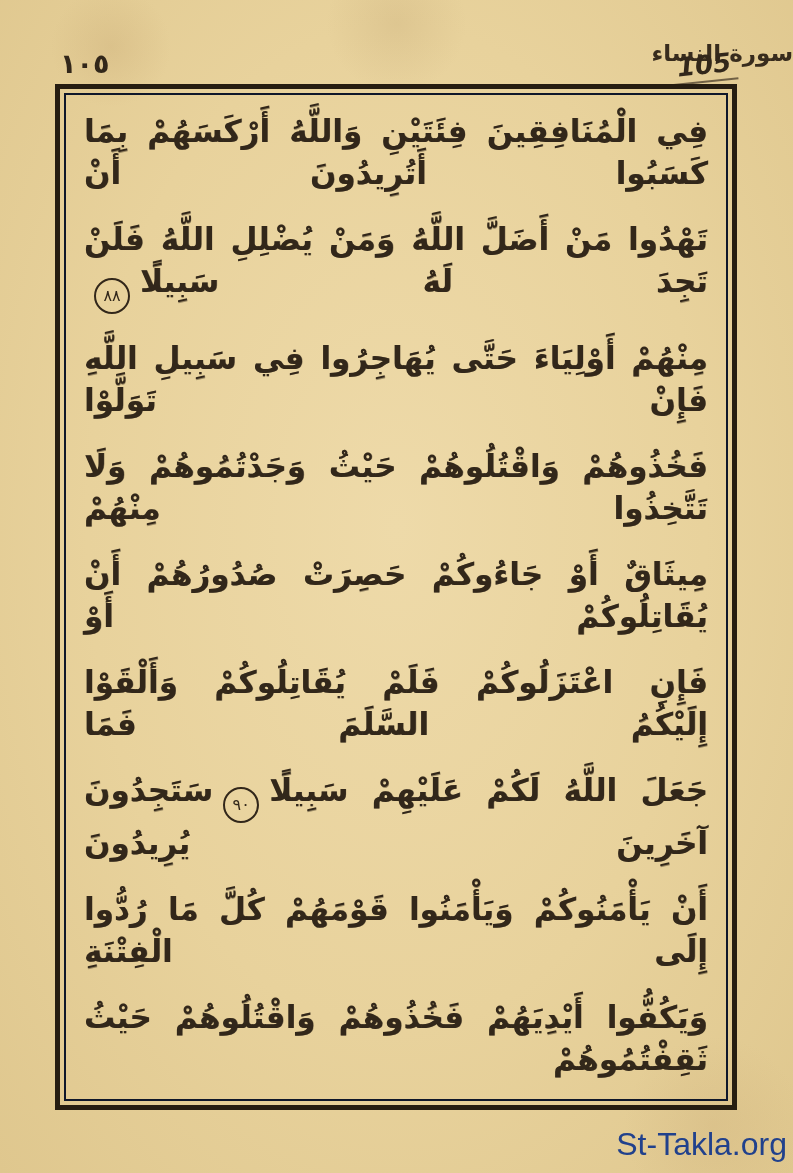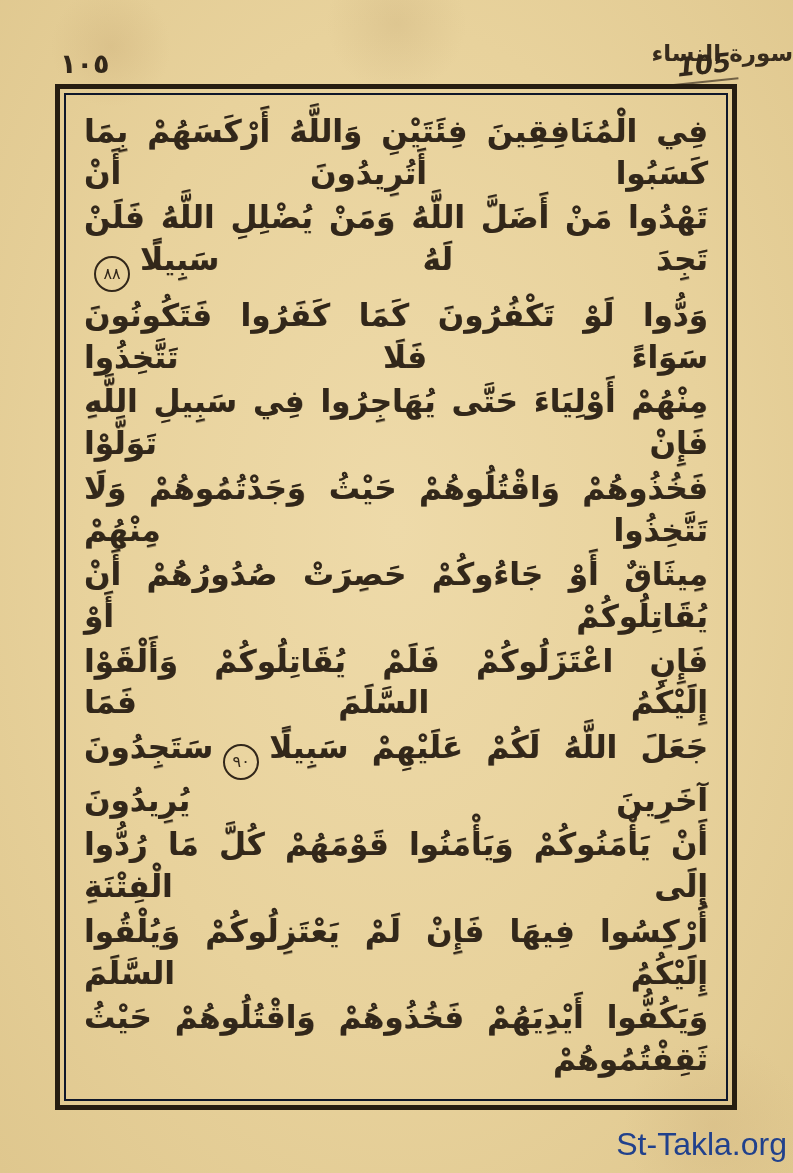--- a/index.html
+++ b/index.html
@@ -127,25 +127,23 @@
 
 <div class="hdr-title">سورة النساء</div>
 
 <div class="hdr-num-en">105</div>
 
 <div class="frame">
   <div class="frame-inner">
 
   <div class="quran-line"><span>فِي الْمُنَافِقِينَ فِئَتَيْنِ وَاللَّهُ أَرْكَسَهُمْ بِمَا كَسَبُوا أَتُرِيدُونَ أَنْ</span></div>
       <div class="quran-line"><span>تَهْدُوا مَنْ أَضَلَّ اللَّهُ وَمَنْ يُضْلِلِ اللَّهُ فَلَنْ تَجِدَ لَهُ سَبِيلًا</span><span class="verse-marker">٨٨</span></div>
-      <div class="quran-line"><span>وَدُّوا لَوْ تَكْفُرُونَ كَمَا كَفَرُوا فَتَكُونُونَ سَوَاءً فَلَا تَتَّخِذُوا</span></div>
       <div class="quran-line"><span>مِنْهُمْ أَوْلِيَاءَ حَتَّى يُهَاجِرُوا فِي سَبِيلِ اللَّهِ فَإِنْ تَوَلَّوْا</span></div>
       <div class="quran-line"><span>فَخُذُوهُمْ وَاقْتُلُوهُمْ حَيْثُ وَجَدْتُمُوهُمْ وَلَا تَتَّخِذُوا مِنْهُمْ</span></div>
       <div class="quran-line"><span>مِيثَاقٌ أَوْ جَاءُوكُمْ حَصِرَتْ صُدُورُهُمْ أَنْ يُقَاتِلُوكُمْ أَوْ</span></div>
       <div class="quran-line"><span>فَإِنِ اعْتَزَلُوكُمْ فَلَمْ يُقَاتِلُوكُمْ وَأَلْقَوْا إِلَيْكُمُ السَّلَمَ فَمَا</span></div>
       <div class="quran-line"><span>جَعَلَ اللَّهُ لَكُمْ عَلَيْهِمْ سَبِيلًا</span><span class="verse-marker">٩٠</span><span>سَتَجِدُونَ آخَرِينَ يُرِيدُونَ</span></div>
       <div class="quran-line"><span>أَنْ يَأْمَنُوكُمْ وَيَأْمَنُوا قَوْمَهُمْ كُلَّ مَا رُدُّوا إِلَى الْفِتْنَةِ</span></div>
-      <div class="quran-line"><span>أُرْكِسُوا فِيهَا فَإِنْ لَمْ يَعْتَزِلُوكُمْ وَيُلْقُوا إِلَيْكُمُ السَّلَمَ</span></div>
       <div class="quran-line"><span>وَيَكُفُّوا أَيْدِيَهُمْ فَخُذُوهُمْ وَاقْتُلُوهُمْ حَيْثُ ثَقِفْتُمُوهُمْ</span></div>
     </div>
 </div>
 
 <div class="watermark">St-Takla.org</div>
 
 </body></html>

